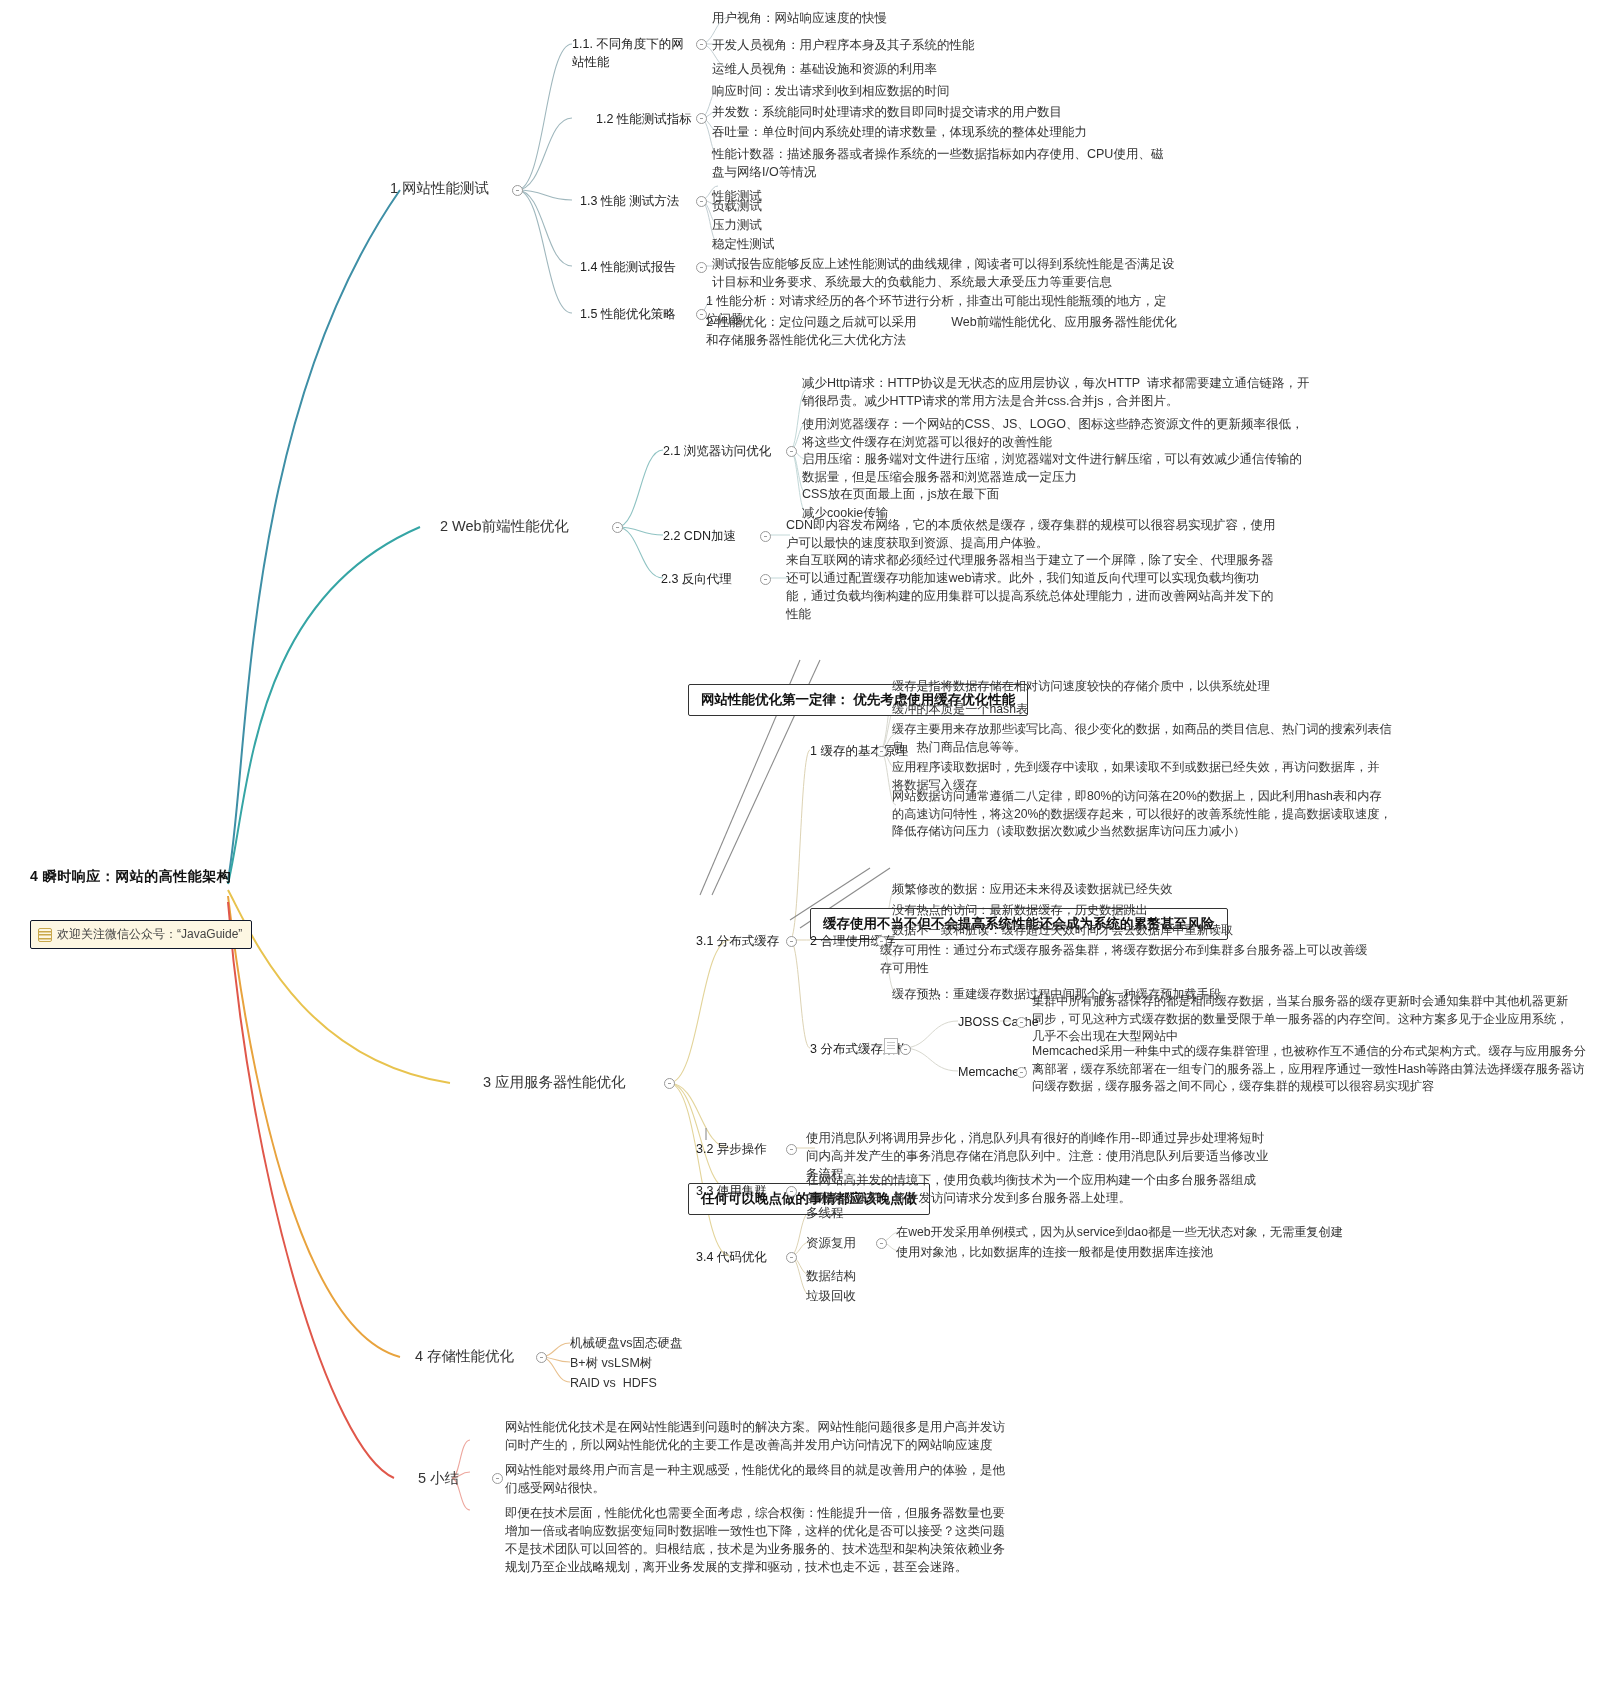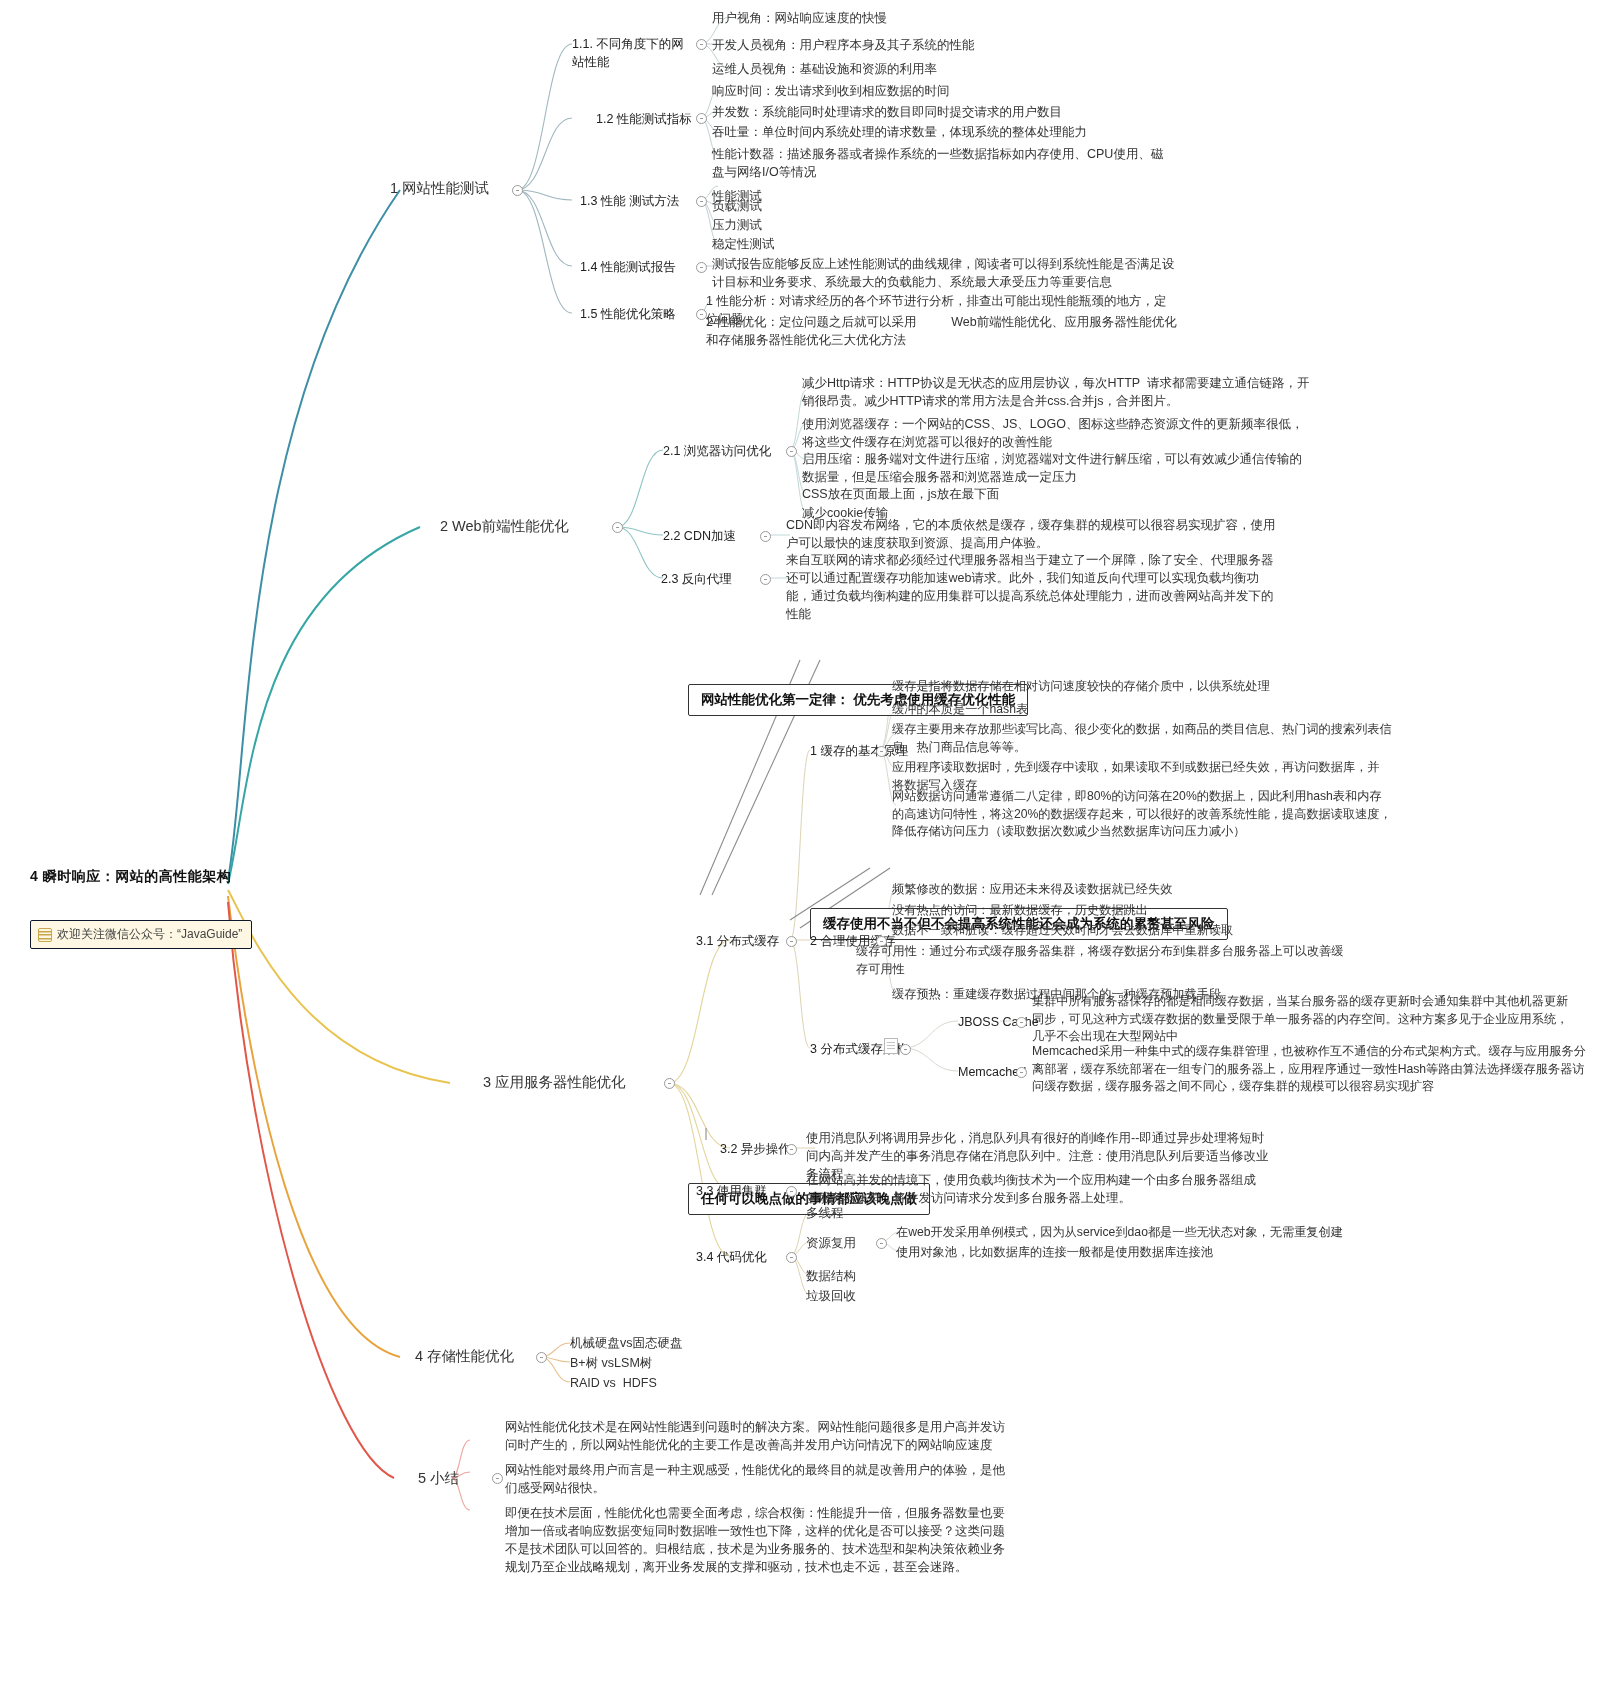--- a/index.html
+++ b/index.html
@@ -219,34 +219,34 @@
 <div class="node leaf small" style="left:892px;top:701px;width:460px;">缓冲的本质是一个hash表</div>
 <div class="node leaf small" style="left:892px;top:721px;width:500px;">缓存主要用来存放那些读写比高、很少变化的数据，如商品的类目信息、热门词的搜索列表信息、热门商品信息等等。</div>
 <div class="node leaf small" style="left:892px;top:759px;width:490px;">应用程序读取数据时，先到缓存中读取，如果读取不到或数据已经失效，再访问数据库，并将数据写入缓存</div>
 <div class="node leaf small" style="left:892px;top:788px;width:500px;">网站数据访问通常遵循二八定律，即80%的访问落在20%的数据上，因此利用hash表和内存的高速访问特性，将这20%的数据缓存起来，可以很好的改善系统性能，提高数据读取速度，降低存储访问压力（读取数据次数减少当然数据库访问压力减小）</div>
 
 <div class="node" style="left:810px;top:932px;">2 合理使用缓存</div>
 <span class="knob" style="left:876px;top:936px;"></span>
 <div class="node leaf small" style="left:892px;top:881px;width:480px;">频繁修改的数据：应用还未来得及读数据就已经失效</div>
 <div class="node leaf small" style="left:892px;top:902px;width:480px;">没有热点的访问：最新数据缓存，历史数据跳出</div>
 <div class="node leaf small" style="left:892px;top:922px;width:480px;">数据不一致和脏读：缓存超过失效时间才会去数据库中重新读取</div>
-<div class="node leaf small" style="left:856px;top:943px;width:490px;">缓存可用性：通过分布式缓存服务器集群，将缓存数据分布到集群多台服务器上可以改善缓存可用性</div>
+<div class="node leaf small" style="left:880px;top:943px;width:490px;font-family:Liberation Mono, monospace;">缓存可用性：通过分布式缓存服务器集群，将缓存数据分布到集群多台服务器上可以改善缓存可用性</div>
 <div class="node leaf small" style="left:892px;top:986px;width:480px;">缓存预热：重建缓存数据过程中间那个的一种缓存预加载手段</div>
 
 <div class="node" style="left:810px;top:1040px;">3 分布式缓存架构</div>
 <span class="pagebadge" style="left:884px;top:1038px;"></span>
 <span class="knob" style="left:900px;top:1044px;"></span>
 <div class="node" style="left:958px;top:1013px;">JBOSS Cache</div>
 <span class="knob" style="left:1016px;top:1017px;"></span>
 <div class="node leaf small" style="left:1032px;top:993px;width:540px;">集群中所有服务器保存的都是相同缓存数据，当某台服务器的缓存更新时会通知集群中其他机器更新同步，可见这种方式缓存数据的数量受限于单一服务器的内存空间。这种方案多见于企业应用系统，几乎不会出现在大型网站中</div>
 <div class="node" style="left:958px;top:1063px;">Memcached</div>
 <span class="knob" style="left:1016px;top:1067px;"></span>
 <div class="node leaf small" style="left:1032px;top:1043px;width:560px;">Memcached采用一种集中式的缓存集群管理，也被称作互不通信的分布式架构方式。缓存与应用服务分离部署，缓存系统部署在一组专门的服务器上，应用程序通过一致性Hash等路由算法选择缓存服务器访问缓存数据，缓存服务器之间不同心，缓存集群的规模可以很容易实现扩容</div>
 
-<div class="node" style="left:696px;top:1140px;margin-left:24px;">3.2 异步操作</div>
+<div class="node" style="left:696px;top:1140px;">3.2 异步操作</div>
 <span class="knob" style="left:786px;top:1144px;"></span>
 <div class="node leaf" style="left:806px;top:1129px;width:465px;">使用消息队列将调用异步化，消息队列具有很好的削峰作用--即通过异步处理将短时间内高并发产生的事务消息存储在消息队列中。注意：使用消息队列后要适当修改业务流程</div>
 
 <div class="node" style="left:696px;top:1182px;">3.3 使用集群</div>
 <span class="knob" style="left:786px;top:1186px;"></span>
 <div class="node leaf" style="left:806px;top:1171px;width:460px;">在网站高并发的情境下，使用负载均衡技术为一个应用构建一个由多台服务器组成的服务器集群，将并发访问请求分发到多台服务器上处理。</div>
 
 <div class="node" style="left:696px;top:1248px;">3.4 代码优化</div>
 <span class="knob" style="left:786px;top:1252px;"></span>
 <div class="node leaf" style="left:806px;top:1204px;">多线程</div>

